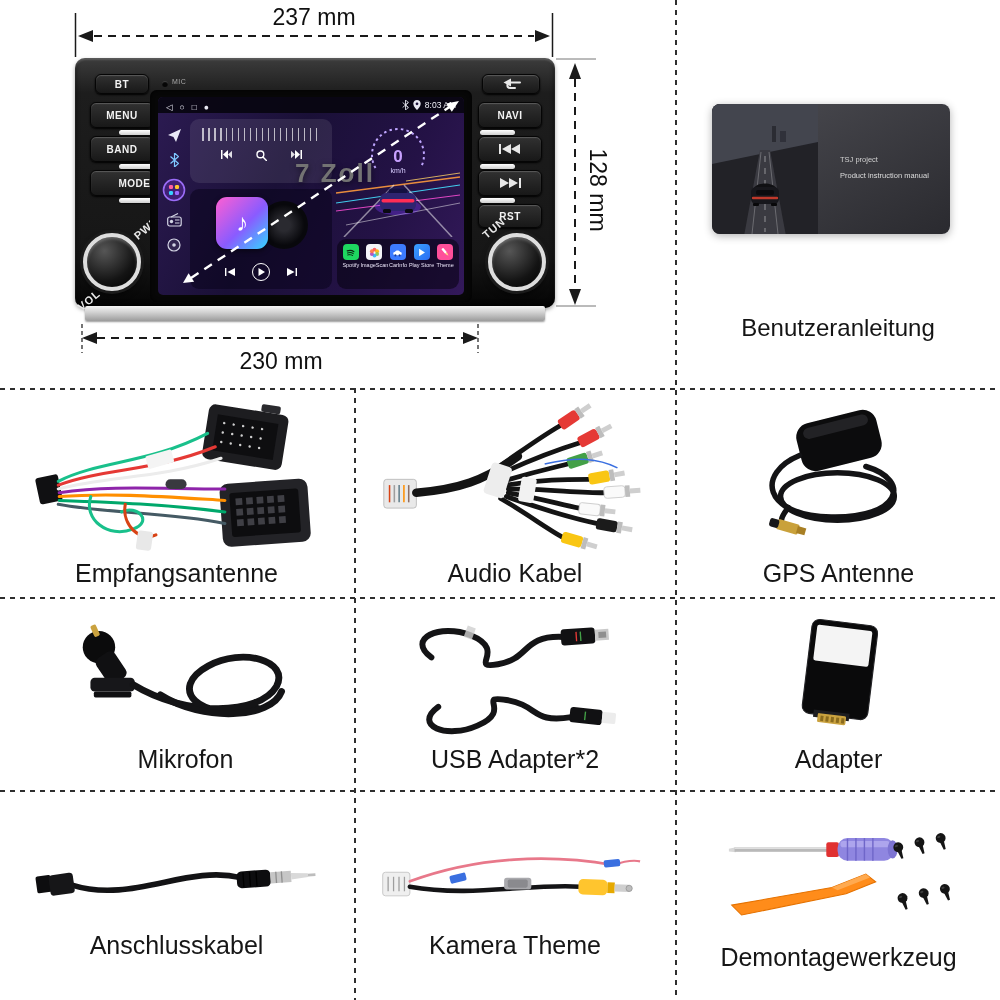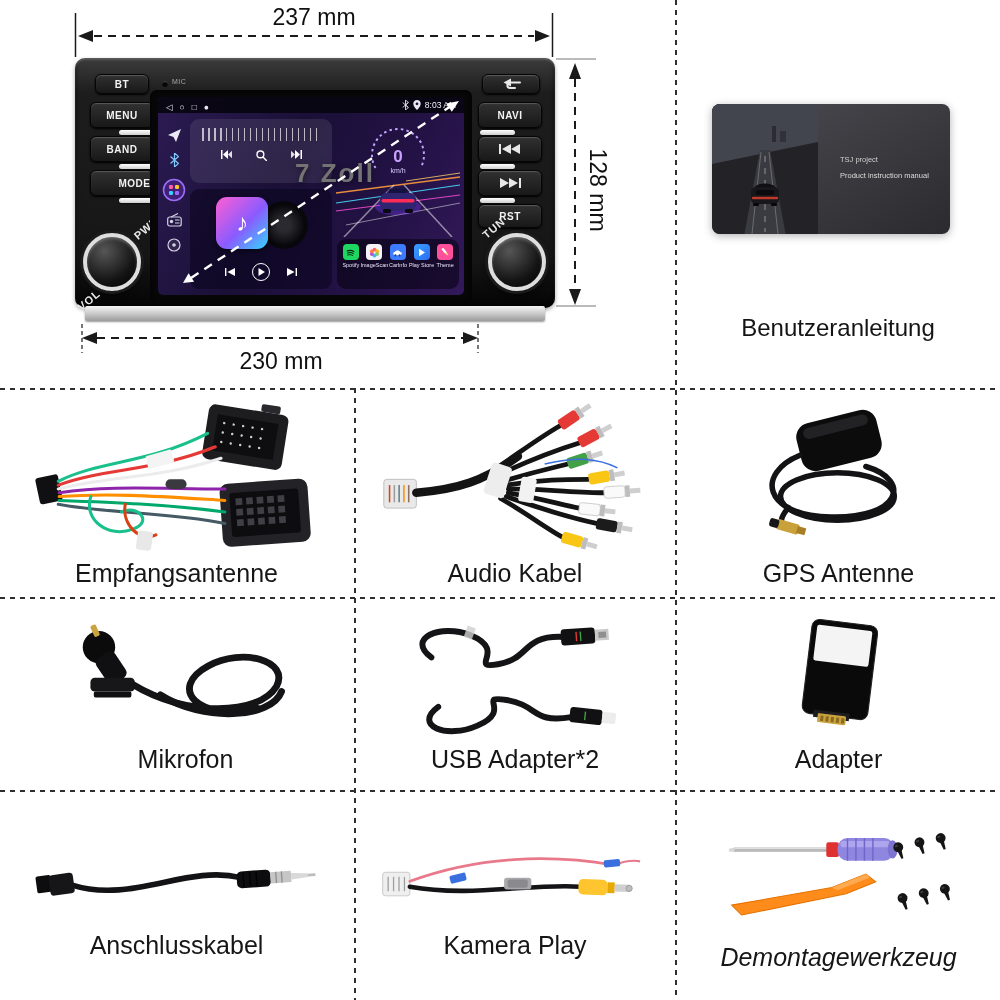--- a/index.html
+++ b/index.html
@@ -641,24 +641,24 @@
       <rect x="258" y="28" width="18" height="8" rx="2" fill="#3a6fe0" transform="rotate(-6 267 32)"></rect>
       <rect x="148" y="48" width="30" height="13" rx="3" fill="#a9a9ad"></rect>
       <rect x="152" y="50" width="22" height="9" rx="2" fill="#8a8a8e"></rect>
       <g transform="rotate(2 248 58)">
         <rect x="230" y="50" width="32" height="17" rx="5" fill="#ffc52e"></rect>
         <rect x="262" y="52.5" width="8" height="12" fill="#e6a900"></rect>
         <rect x="270" y="54.5" width="16" height="8" fill="#cfcfcf"></rect>
         <circle cx="286" cy="58.5" r="3.4" fill="#bdbdbd" stroke="#9a9a9a"></circle>
       </g>
     </svg>
-    <div class="acc-label">Kamera Play</div>
-  </div>
-
-  <div class="cell" style="left:677px; top:791px; width:323px; height:209px;font-style:italic;">
+    <div class="acc-label">Kamera Theme</div>
+  </div>
+
+  <div class="cell" style="left:677px; top:791px; width:323px; height:209px;">
     <svg class="art" width="300" height="120" viewBox="0 0 320 170">
       <g>
         <polygon points="4,42 14,40 14,47 4,46" fill="#d8d8d8"></polygon>
         <rect x="12" y="40" width="132" height="6.5" fill="#b9b9b9"></rect>
         <rect x="12" y="40" width="132" height="2.4" fill="#e2e2e2"></rect>
         <rect x="142" y="33" width="18" height="21" rx="3" fill="#e03131"></rect>
         <rect x="158" y="27" width="80" height="32" rx="14" fill="#8f86e0"></rect>
         <rect x="162" y="31" width="70" height="9" rx="4" fill="#b4adf0" opacity=".8"></rect>
         <g stroke="#6f66c9" stroke-width="2">
             <line x1="172" y1="28" x2="172" y2="59"></line>

